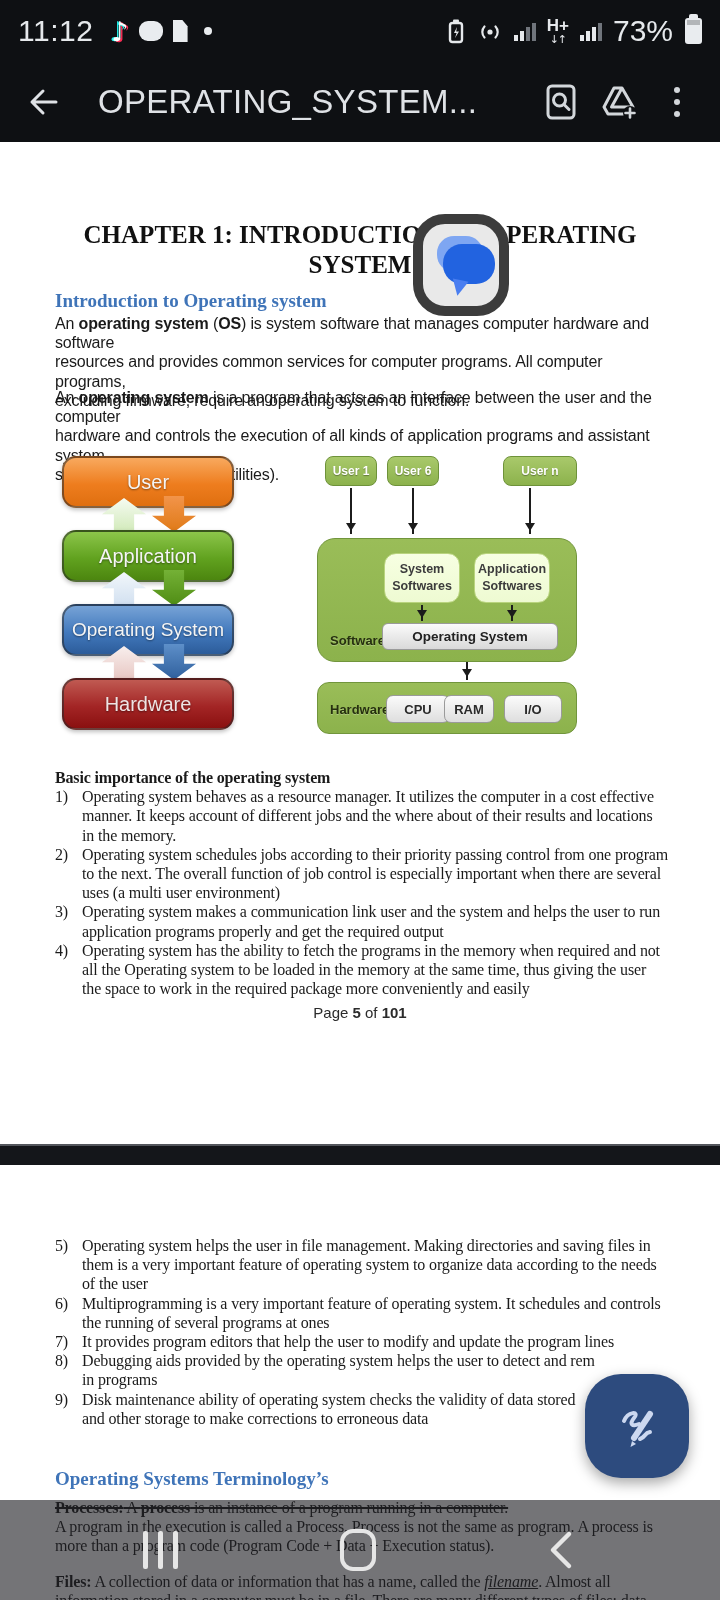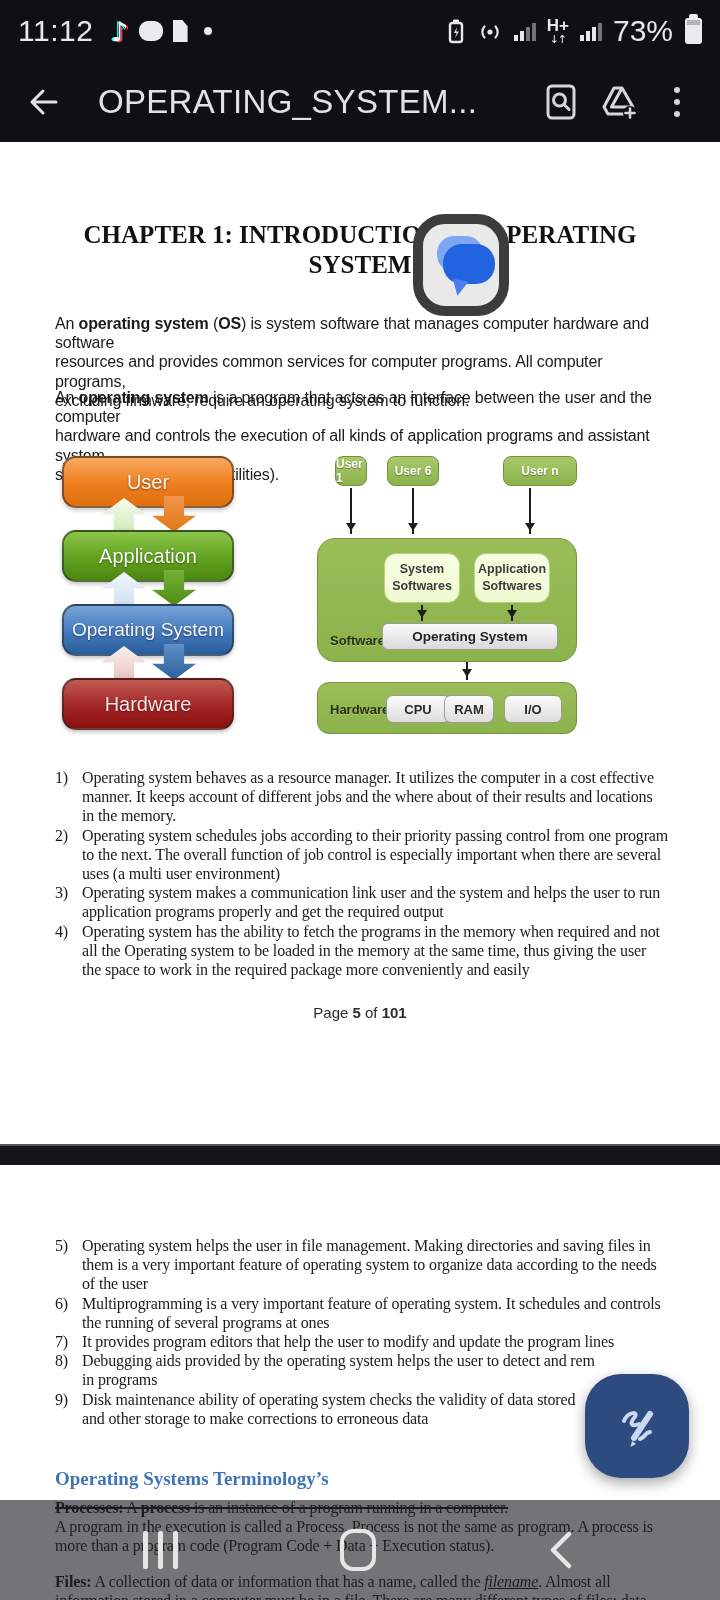--- a/index.html
+++ b/index.html
@@ -66,21 +66,21 @@
   .g2d{left:90px;top:118px;background:linear-gradient(180deg,#74b136,#4f8c14);}
   .g3u{left:40px;top:194px;background:linear-gradient(180deg,#f8efee,#e6c4bf);}
   .g3d{left:90px;top:192px;background:linear-gradient(180deg,#5d8fc9,#2f5f9c);}
 
   
   .diag2{position:absolute;left:315px;top:308px;width:268px;height:286px;font-family:"Liberation Sans",sans-serif;}
   .d2-user{position:absolute;top:6px;height:30px;border-radius:8px;
            background:linear-gradient(180deg,#a9c96b,var(--diagram-olive));border:1px solid #6e923a;
            box-sizing:border-box;display:flex;align-items:center;justify-content:center;
            color:#fff;font-size:12px;font-weight:700;text-shadow:0 1px 1px rgba(0,0,0,.35);}
-  .d2-u1{left:20px;width:32px;} .d2-u2{left:72px;width:52px;} .d2-un{left:188px;width:74px;}
+  .d2-u1{left:10px;width:52px;} .d2-u2{left:72px;width:52px;} .d2-un{left:188px;width:74px;}
   .varrow{position:absolute;width:2px;background:#1c1c1c;}
   .varrow::after{content:"";position:absolute;left:-4px;bottom:-2px;border:5px solid transparent;border-top:8px solid #1c1c1c;}
   .d2-soft{position:absolute;left:2px;top:88px;width:260px;height:124px;border-radius:18px;
            background:linear-gradient(180deg,#9abd58,var(--diagram-olive));border:1px solid #71953c;box-sizing:border-box;}
   .d2-soft-label,.d2-hw-label{position:absolute;color:#26300f;font-size:13px;font-weight:700;text-shadow:0 1px 0 rgba(255,255,255,.25);}
   .d2-inner{position:absolute;top:14px;height:50px;border-radius:12px;
             background:linear-gradient(180deg,#f7ffe2,var(--diagram-lightbox));border:1px solid #b9d47e;
             box-sizing:border-box;display:flex;align-items:center;justify-content:center;text-align:center;
             color:#3c3c3c;font-size:12.5px;font-weight:700;line-height:1.35;white-space:pre-line;}
   .d2-sys{left:66px;width:76px;} .d2-appsw{left:156px;width:76px;}
@@ -222,20 +222,21 @@
           <circle cx="6" cy="32" r="3" fill="#d3d7db"></circle>
         </svg>
     </div>
   </div>
 
   <div class="doc">
 
     <div class="chapter-title">CHAPTER 1: INTRODUCTION TO OPERATING
 SYSTEM</div>
 
+    <div class="h-blue intro-heading">Introduction to Operating system</div>
     <div class="serif para para1"><span>An </span><span class="sg-b">operating system</span><span> (</span><span class="sg-b">OS</span><span>) is system software that manages computer hardware and software
 resources and provides common services for computer programs. All computer programs,
 excluding firmware, require an operating system to function.</span></div>
     <div class="serif para para2"><span>An </span><span class="sg-b">operating system</span><span> is a program that acts as an interface between the user and the computer
 hardware and controls the execution of all kinds of application programs and assistant system
 software programs (i.e. Utilities).</span></div>
 
     <div class="diag1">
       <div class="d1-box d1-user">User</div>
       <div class="ba ba-up g1u"></div>
@@ -269,20 +270,21 @@
       <div class="varrow" style="left:151px;top:212px;height:18px;"></div>
       <div class="d2-hwbox">
         <span class="d2-hw-label" style="left:12px;top:19px;position:absolute;">Hardware</span>
         <div class="d2-chip d2-cpu">CPU</div>
         <div class="d2-chip d2-ram">RAM</div>
         <div class="d2-chip d2-io">I/O</div>
       </div>
     </div>
 
     <div class="listblock lb1">
+      <div class="list-head">Basic importance of the operating system</div>
       <div class="li">
           <span class="num">1)</span>
           <span class="txt">Operating system behaves as a resource manager. It utilizes the computer in a cost effective
 manner. It keeps account of different jobs and the where about of their results and locations
 in the memory.</span>
         </div>
       <div class="li">
           <span class="num">2)</span>
           <span class="txt">Operating system schedules jobs according to their priority passing control from one program
 to the next. The overall function of job control is especially important when there are several

